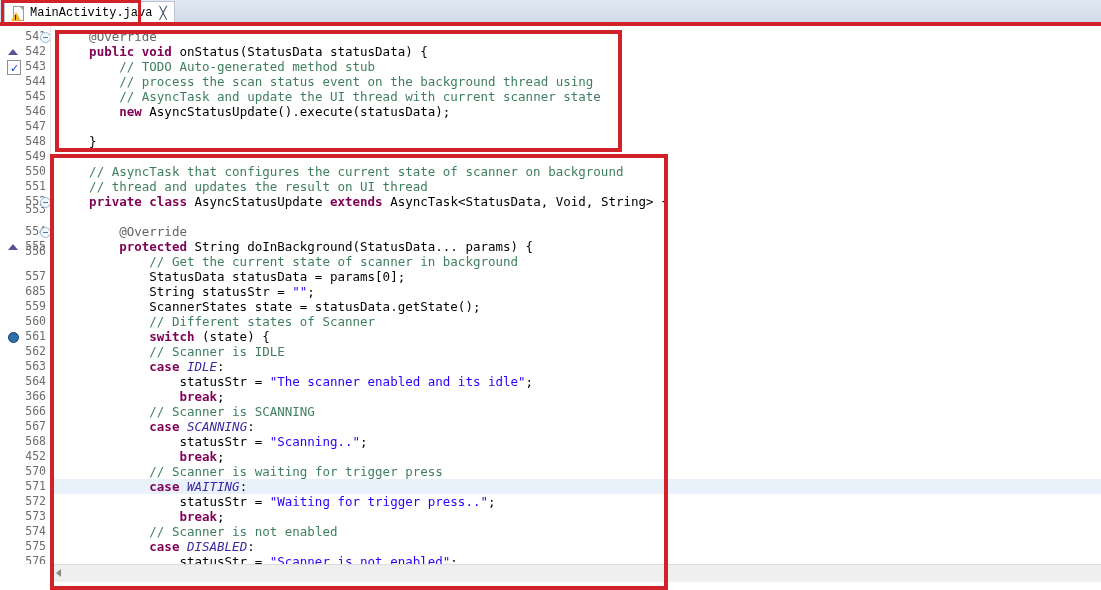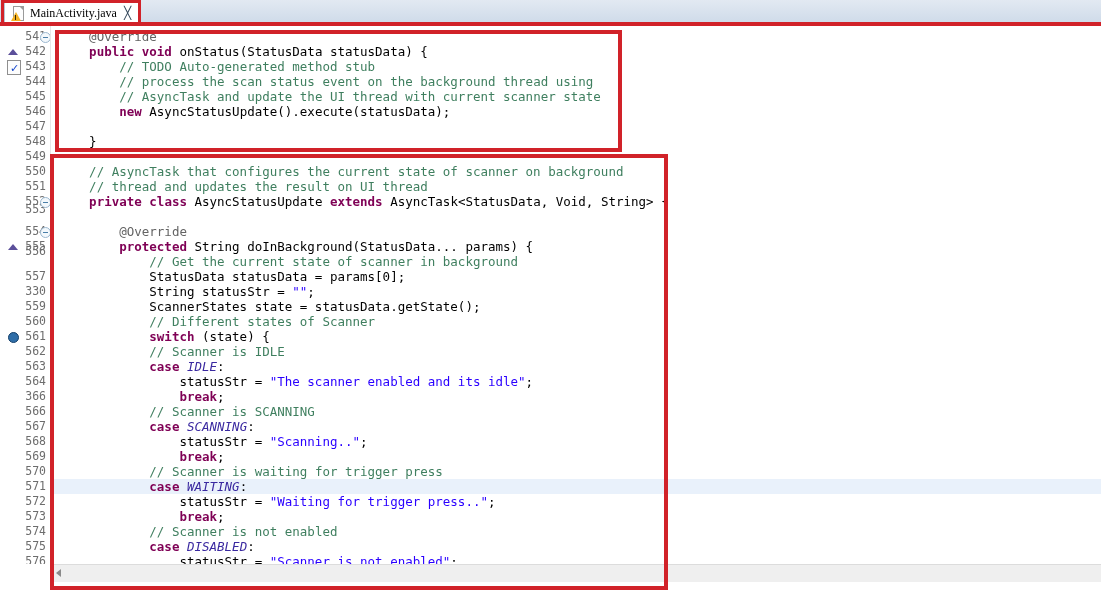--- a/index.html
+++ b/index.html
@@ -9,21 +9,21 @@
   }
   #root{position:relative;width:1101px;height:590px;}
 
   
   .tabbar{position:absolute;left:0;top:0;width:1101px;height:26px;
     background:linear-gradient(#e2e9f2,#ccd9e8);}
   .tabbar-underline{position:absolute;left:0;top:22px;width:1101px;height:4px;background:#d12229;}
   .tab{position:absolute;left:4px;top:1px;height:23px;min-width:128px;
     background:#ffffff;border:1px solid #b8c4d2;border-bottom:none;
     display:flex;align-items:center;gap:5px;padding:0 7px 0 6px;box-sizing:border-box;}
-  .tab-label{font-family:Liberation Serif, serif;font-size:12px;color:#000;white-space:nowrap;}
+  .tab-label{font-family:Liberation Mono, monospace;font-size:12px;color:#000;white-space:nowrap;}
   .jicon{position:relative;width:14px;height:15px;flex:0 0 auto;}
   .jicon .page{position:absolute;left:2px;top:0;width:9px;height:13px;background:#fdfdfd;
     border:1px solid #9a9a9a;}
   .jicon .fold{position:absolute;right:2px;top:0;width:0;height:0;
     border-left:4px solid transparent;border-top:4px solid #9a9a9a;}
   .jicon .warn{position:absolute;left:0;bottom:0;width:0;height:0;
     border-left:5px solid transparent;border-right:5px solid transparent;border-bottom:9px solid #f5b324;}
   .jicon .warn-b{position:absolute;left:4px;bottom:1px;width:1px;height:5px;background:#3a2a00;}
   .close-x{font-family:"Liberation Sans",sans-serif;font-size:12px;color:#33475b;margin-left:2px;}
   .tab-redbox{position:absolute;left:1px;top:0px;width:140px;height:25px;
@@ -111,32 +111,32 @@
         <div class="ln" style="top: 108px;">548</div>
         <div class="ln" style="top: 123px;">549</div>
         <div class="ln" style="top: 138px;">550</div>
         <div class="ln" style="top: 153px;">551</div>
         <div class="ln" style="top: 168px;">552</div>
         <div class="ln" style="top: 176px; margin-left: 40px;">553</div>
         <div class="ln" style="top: 198px;">554</div>
         <div class="ln" style="top: 213px;">555</div>
         <div class="ln" style="top: 218px;">556</div>
         <div class="ln" style="top: 243px;">557</div>
-        <div class="ln" style="top: 258px;">330</div>
+        <div class="ln" style="top: 258px;">685</div>
         <div class="ln" style="top: 273px;">559</div>
         <div class="ln" style="top: 288px;">560</div>
         <div class="ln" style="top: 303px;">561</div>
         <div class="ln" style="top: 318px;">562</div>
         <div class="ln" style="top: 333px;">563</div>
         <div class="ln" style="top: 348px;">564</div>
         <div class="ln" style="top: 363px;">366</div>
         <div class="ln" style="top: 378px;">566</div>
         <div class="ln" style="top: 393px;">567</div>
         <div class="ln" style="top: 408px;">568</div>
-        <div class="ln" style="top: 423px;">569</div>
+        <div class="ln" style="top: 423px;">452</div>
         <div class="ln" style="top: 438px;">570</div>
         <div class="ln" style="top: 453px;">571</div>
         <div class="ln" style="top: 468px; margin-left: 15px;">572</div>
         <div class="ln" style="top: 483px;">573</div>
         <div class="ln" style="top: 498px;">574</div>
         <div class="ln" style="top: 513px;">575</div>
         <div class="ln" style="top: 528px;">576</div>
         <div class="gi fold-m" style="left: 40px; top: 6px;"></div>
         <div class="gi tri-up" style="left: 8px; top: 23px;"></div>
         <div class="gi task" style="left: 7px; top: 34px;">

